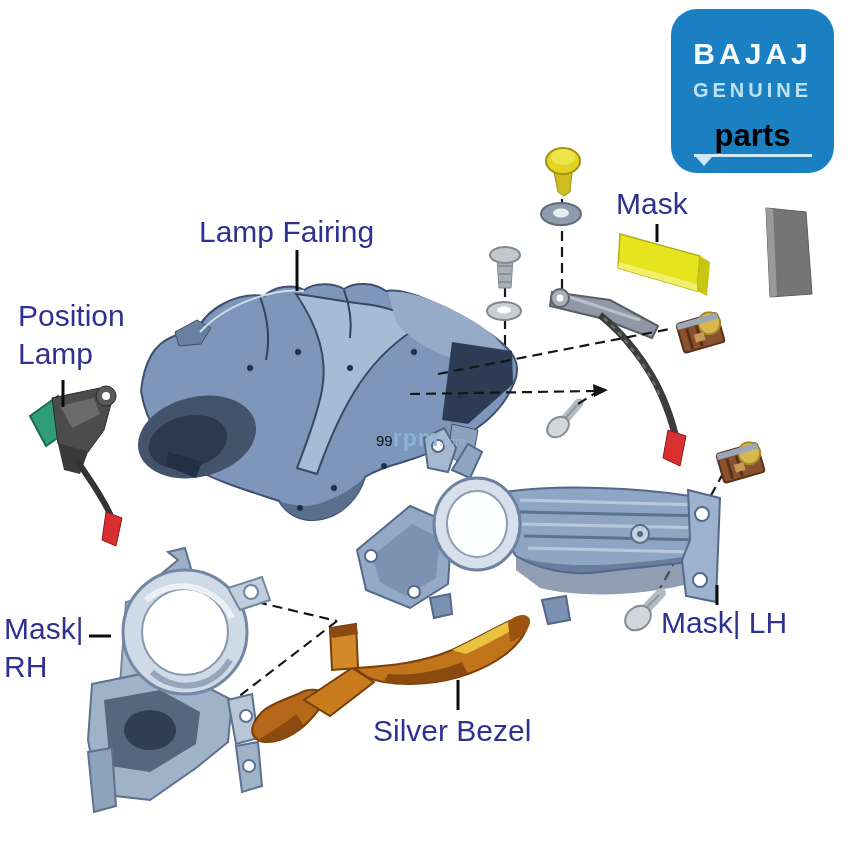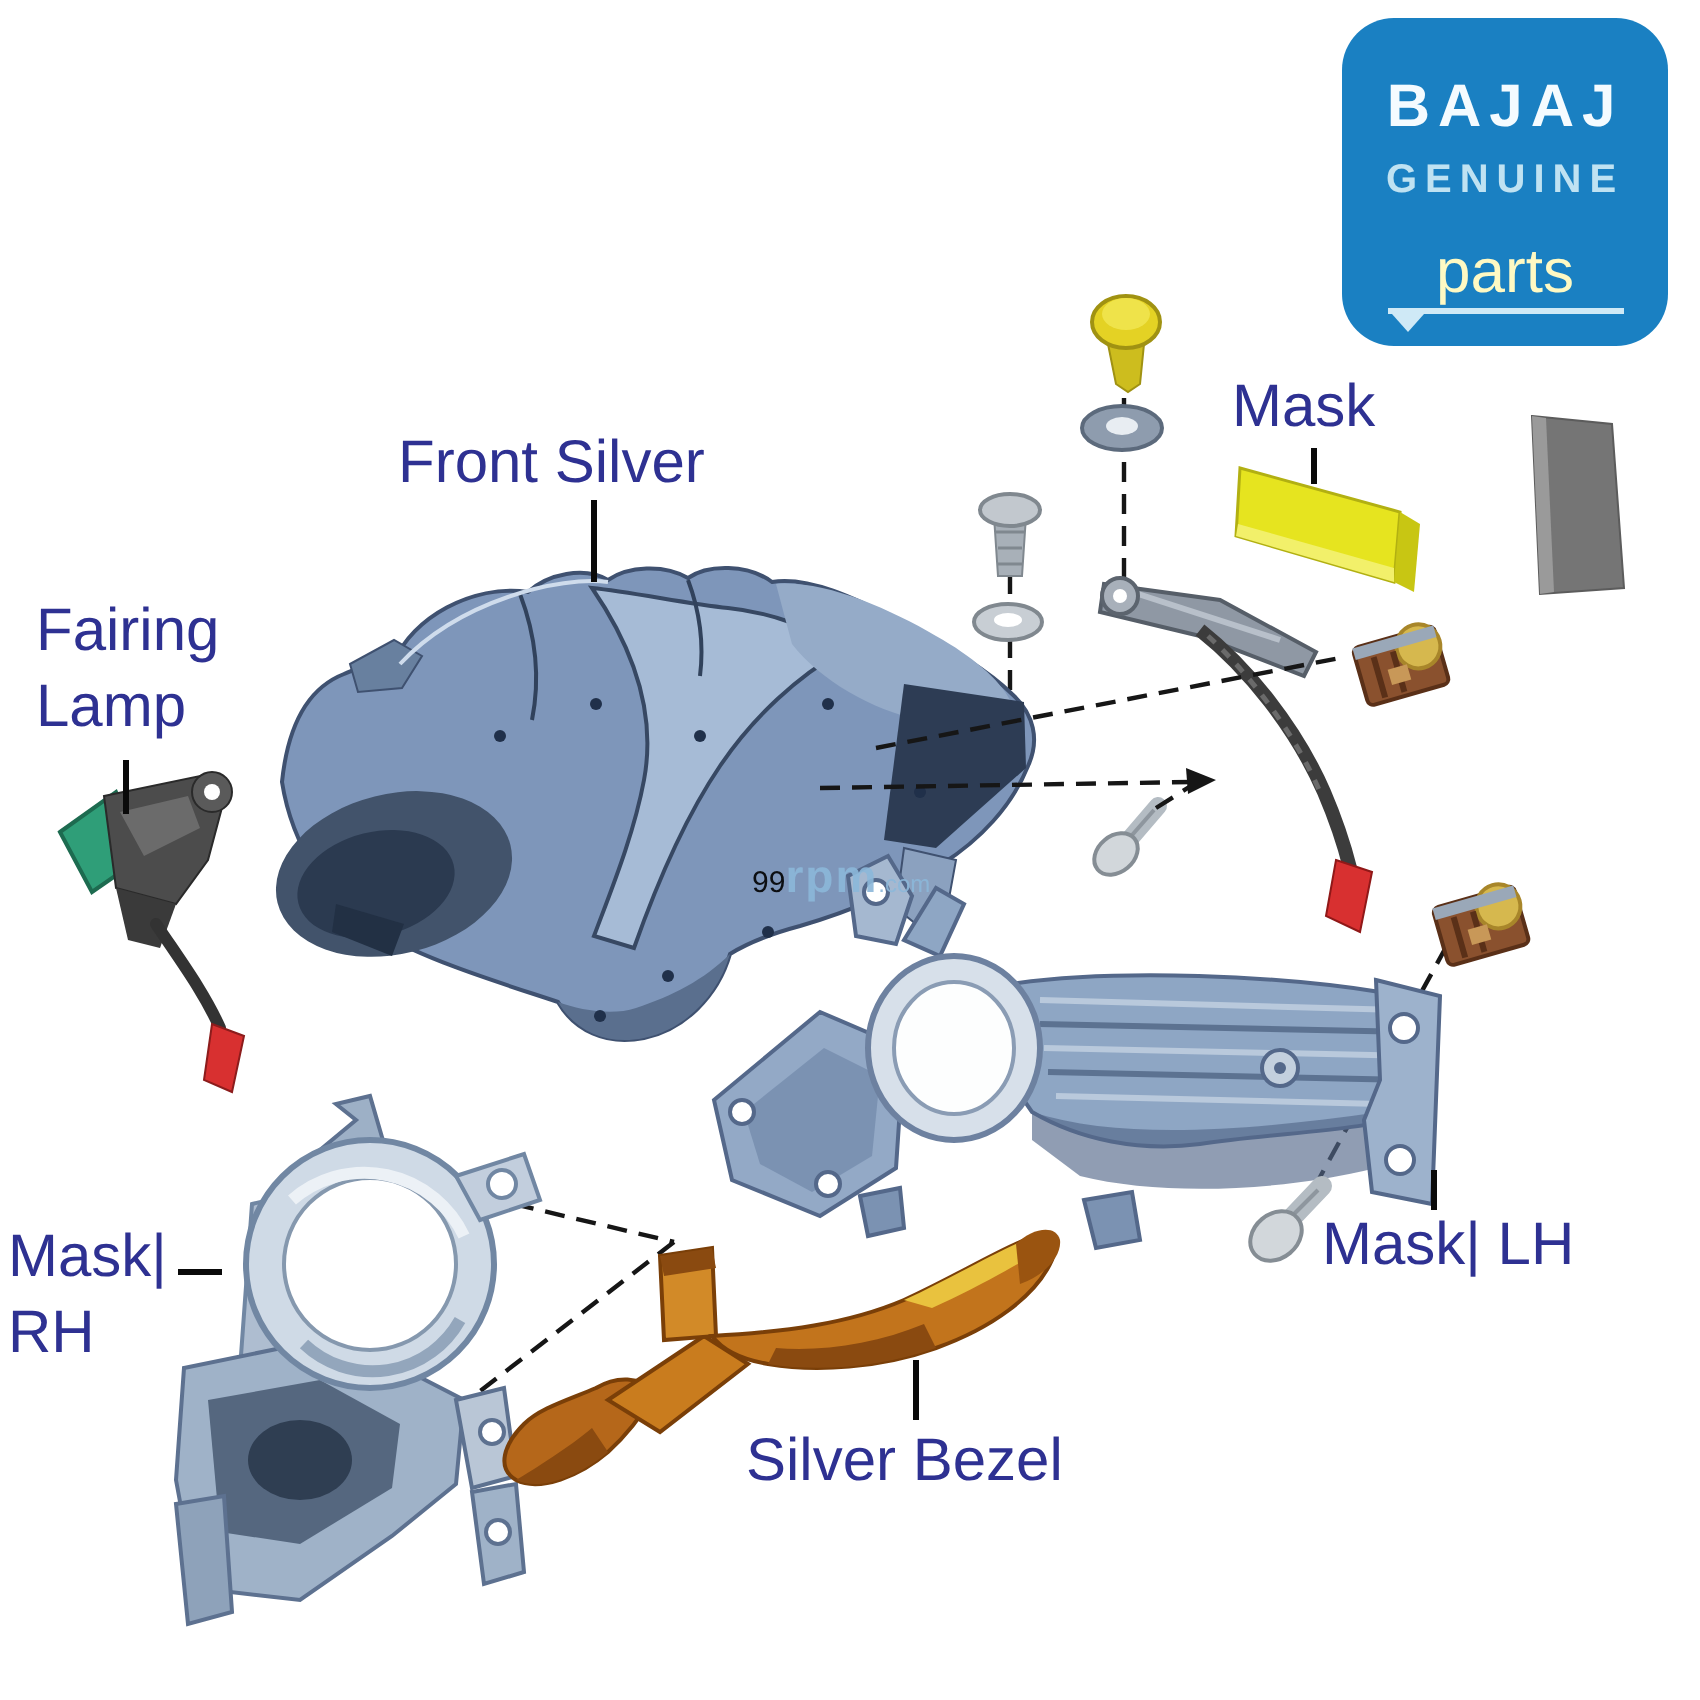--- a/index.html
+++ b/index.html
@@ -23,21 +23,21 @@
   #watermark .wm-mid{font-size:23px;font-weight:bold;letter-spacing:1px;margin-top:16px;}
   #watermark .wm-suf{font-size:12px;}
 
   
   #logo{position:absolute;left:671px;top:9px;width:163px;height:164px;background:#1a80c2;
         border-radius:26px;display:flex;flex-direction:column;align-items:center;
         justify-content:center;padding-top:4px;box-sizing:border-box;}
   .logo-brand{color:#f4fbff;font-weight:bold;font-size:30px;letter-spacing:4px;
               margin-top:8px;}
   .logo-genuine{color:#bfe2f2;font-size:20px;letter-spacing:4px;margin-top:8px;font-weight:600;text-align:right;}
-  .logo-parts{color:#fef9c3;font-weight:normal;font-size:31px;line-height:1.0;margin-top:18px;}
+  .logo-parts{color:#000000;font-weight:bold;font-size:31px;line-height:1.0;margin-top:18px;}
   .logo-underline{width:118px;height:3px;background:#cfe9f6;margin-top:3px;position:relative;}
   .logo-arrow{position:absolute;left:2px;top:3px;width:0;height:0;
               border-left:8px solid transparent;border-right:8px solid transparent;
               border-top:9px solid #cfe9f6;}
 </style>
 </head>
 <body>
 
 <div id="canvas">
 
@@ -247,22 +247,22 @@
     <line x1="458" y1="680" x2="458" y2="710"></line>
   </g>
 </svg>
 
 <div id="watermark">
   <span class="wm-pre">99</span>
       <span class="wm-mid">rpm</span>
       <span class="wm-suf">.com</span>
 </div>
 
-<div class="lbl" id="lbl-front-fairing">Front Silver</div>
-<div class="lbl" id="lbl-position-lamp">Fairing Lamp</div>
+<div class="lbl" id="lbl-front-fairing">Lamp Fairing</div>
+<div class="lbl" id="lbl-position-lamp">Position Lamp</div>
 <div class="lbl" id="lbl-tape">Mask</div>
 <div class="lbl" id="lbl-mask-rh">Mask| RH</div>
 <div class="lbl" id="lbl-silver-bezel">Silver Bezel</div>
 <div class="lbl" id="lbl-mask-lh">Mask| LH</div>
 
 <div id="logo">
   <div class="logo-brand">BAJAJ</div>
   <div class="logo-genuine">GENUINE</div>
   <div class="logo-parts">parts</div>
   <div class="logo-underline">

